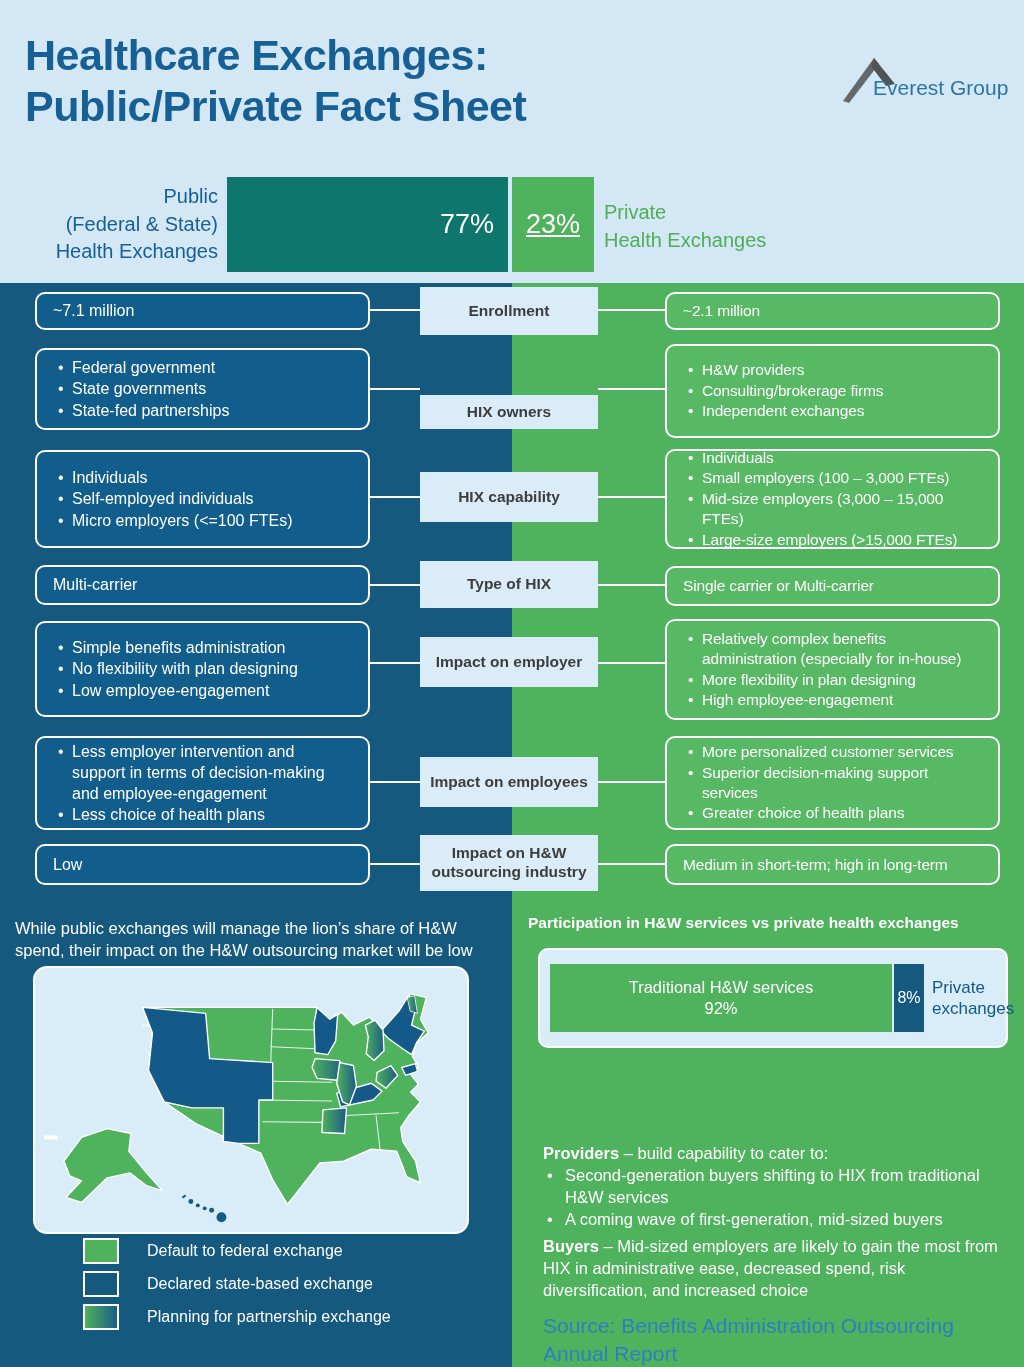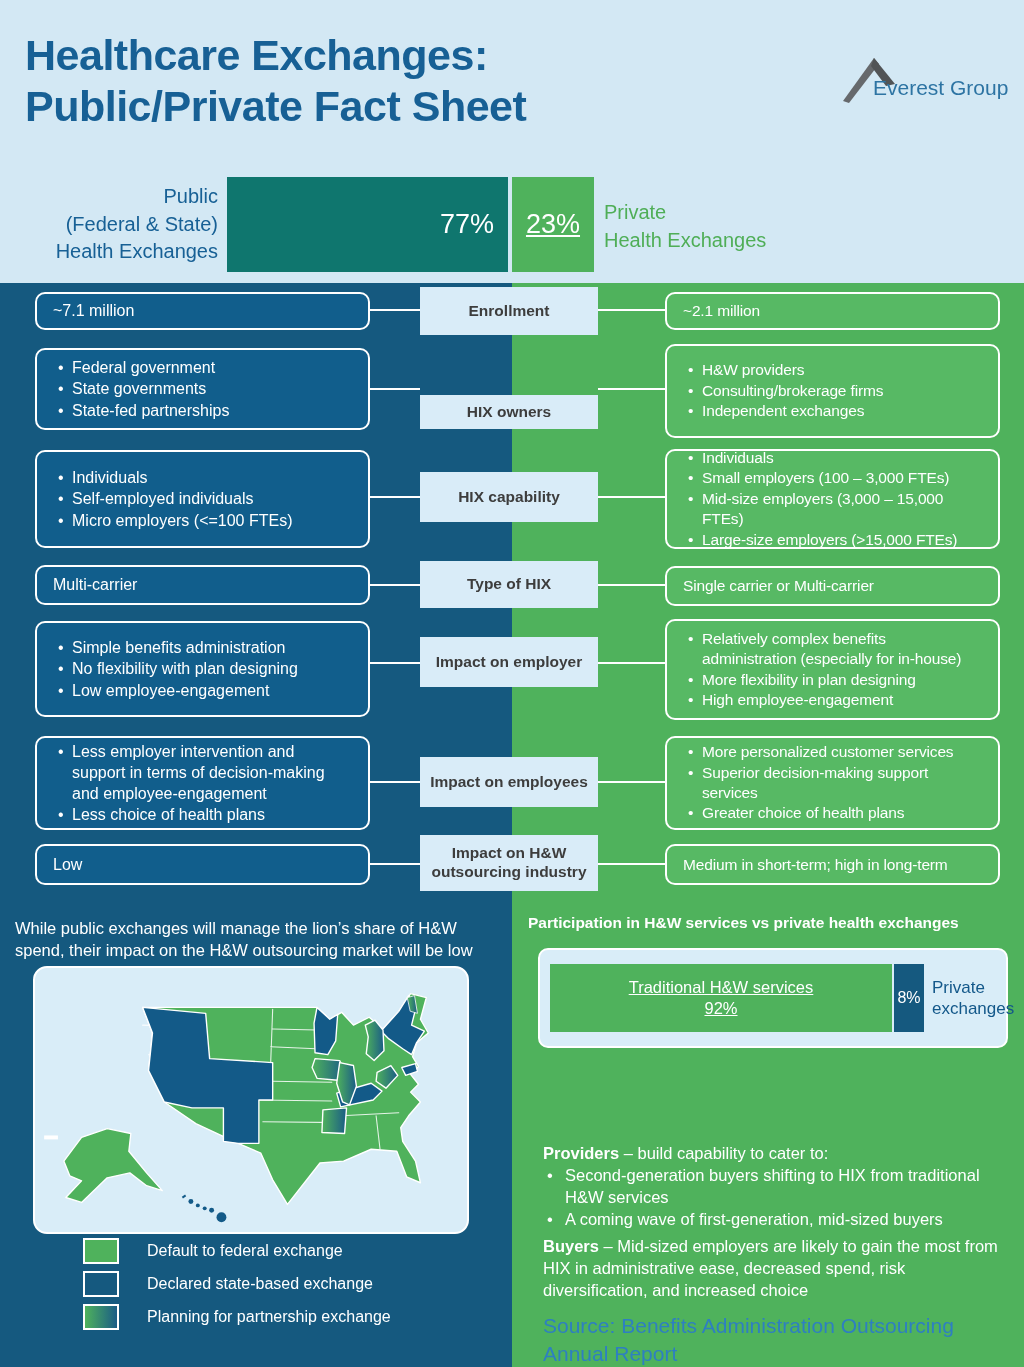--- a/index.html
+++ b/index.html
@@ -44,21 +44,21 @@
   .sw-green{background:#4fb25c;}
   .sw-blue{background:#15597f;}
   .sw-grad{background:linear-gradient(90deg,#4fb25c,#1a5c86);}
   .legend-label{color:#fff;font-size:16px;}
   
   .br-heading{position:absolute;left:528px;top:914px;width:470px;color:#fff;font-size:15.5px;font-weight:bold;}
   .pp-panel{position:absolute;left:538px;top:948px;width:470px;height:100px;background:#d9edf8;
             border:2px solid #fff;border-radius:10px;box-sizing:border-box;}
   .pp-green{position:absolute;left:10px;top:14px;width:342px;height:68px;background:#4fb25c;
             color:#fff;font-size:16.5px;line-height:1.3;display:flex;flex-direction:column;
-            align-items:center;justify-content:center;text-align:center;text-decoration:underline;}
+            align-items:center;justify-content:center;text-align:center;}
   .pp-blue{position:absolute;left:354px;top:14px;width:30px;height:68px;background:#15597f;
            color:#fff;font-size:16px;display:flex;align-items:center;justify-content:center;}
   .pp-label{position:absolute;left:392px;top:27px;color:#13588a;font-size:17px;line-height:1.25;}
   .br-para{position:absolute;left:543px;width:465px;color:#fff;font-size:16.5px;line-height:1.33;}
   .br-bold{font-weight:bold;}
   .br-bullets{margin:0;padding:0;list-style:none;}
   .br-bullets li{position:relative;padding-left:22px;line-height:1.33;}
   .br-bullets li::before{content:"\2022";position:absolute;left:4px;top:0;}
   .br-source{position:absolute;left:543px;top:1312px;width:465px;color:#2e7fc1;font-size:21px;line-height:1.32;}
 </style>

